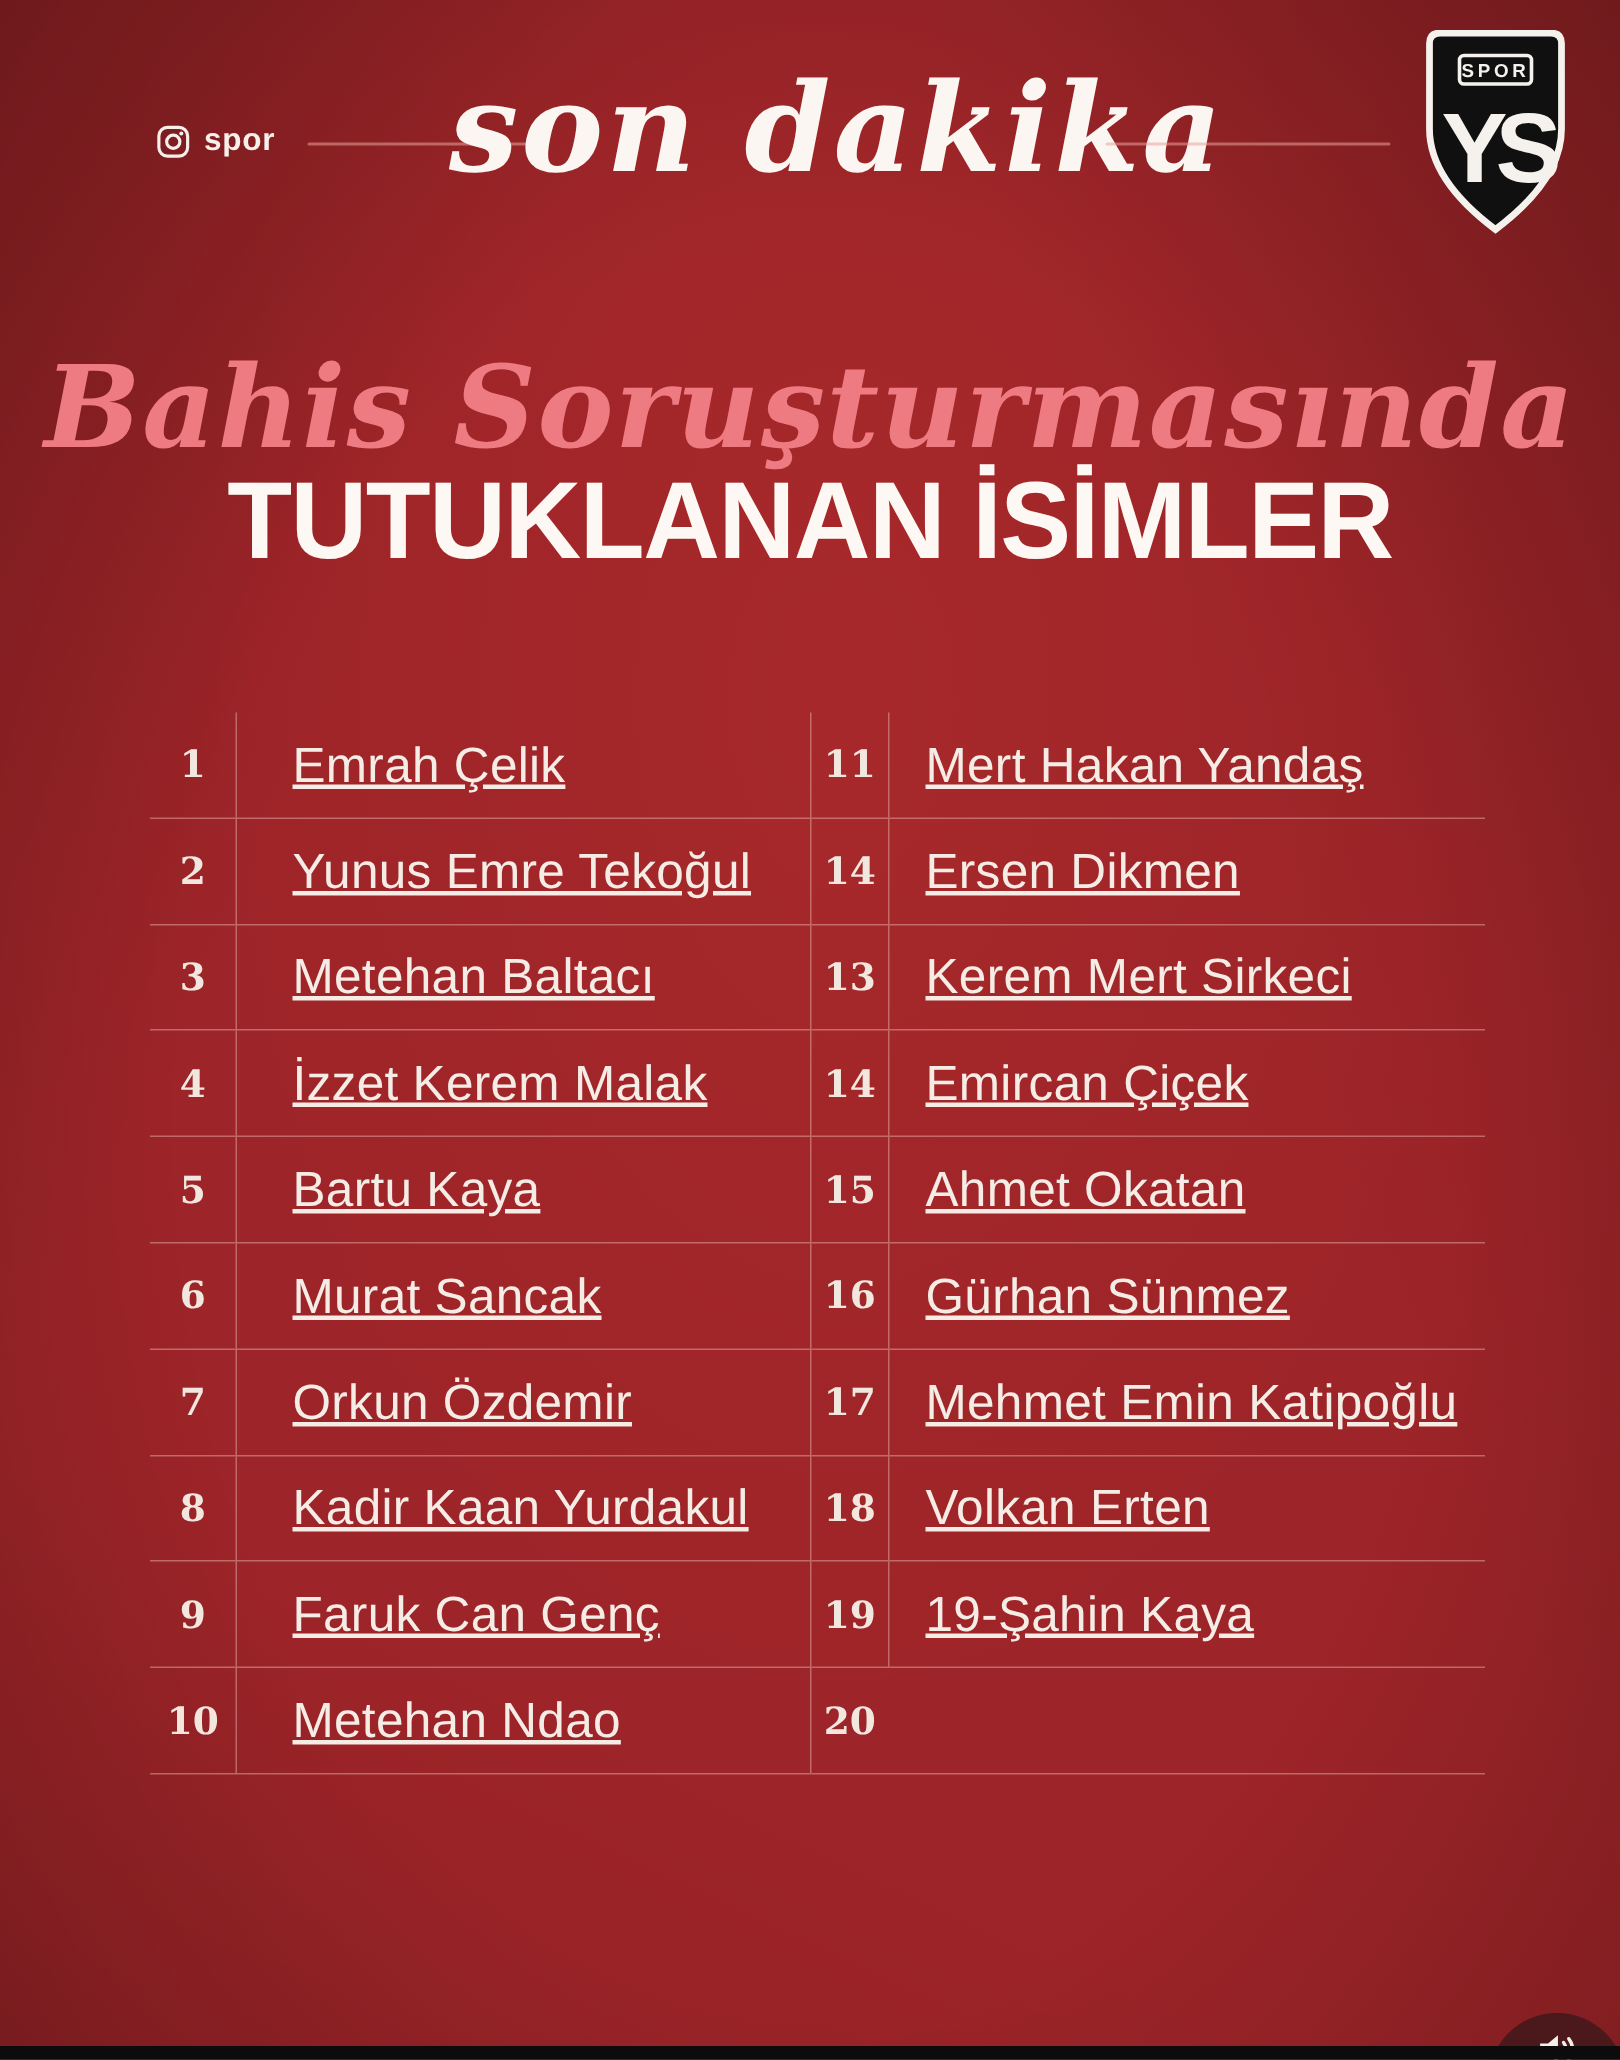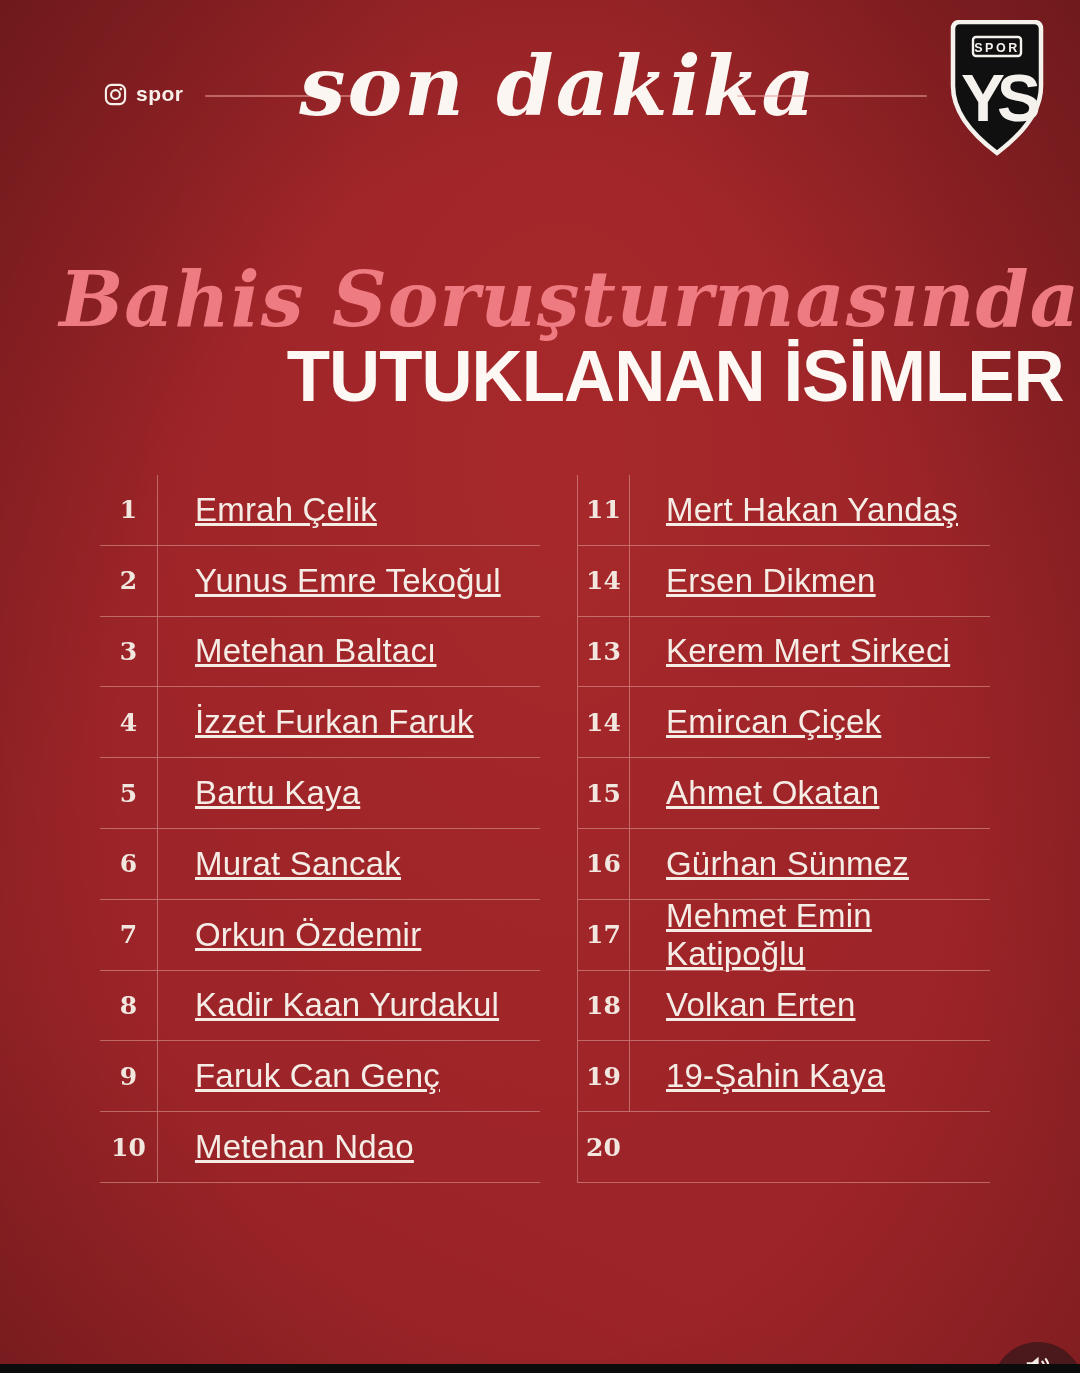--- a/index.html
+++ b/index.html
@@ -23,45 +23,45 @@
   .hline{position:absolute;height:2px;background:rgba(233,160,155,0.55);border-radius:1px;}
   .hline.left{left:205px;top:95px;width:155px;}
   .hline.right{left:737px;top:95px;width:190px;}
   .sondakika{
     position:absolute;left:0;right:0;top:38px;text-align:center;transform:translateX(18px);
     color:#fbf6f1;font-family:"DejaVu Serif","Liberation Serif",serif;
     font-style:italic;font-weight:bold;font-size:82px;letter-spacing:2px;
   }
   .logo{position:absolute;right:33px;top:20px;width:100px;height:136px;}
   
-  .title-block{position:absolute;left:0;right:0;top:260px;text-align:right;}
+  .title-block{position:absolute;left:0;right:0;top:232px;text-align:center;}
   .title-line1{
     color:#ee7b81;font-family:"DejaVu Serif","Liberation Serif",serif;
     font-style:italic;font-weight:bold;font-size:76px;line-height:80px;letter-spacing:1px;
   }
   .title-line2{
     color:#fdf8f3;font-weight:bold;font-size:73px;line-height:72px;
     letter-spacing:-1px;margin-top:0px;transform:scaleX(0.97);transform-origin:center;
   }
   
   .table{position:absolute;left:100px;top:475px;width:890px;display:grid;grid-template-columns:440px 450px;}
   .col{display:flex;flex-direction:column;}
-  .col.right{border-left:1.5px solid rgba(238,190,184,0.45);margin-left:37px;}
+  .col.right{border-left:1.5px solid rgba(238,190,184,0.45);}
   .row{display:flex;align-items:center;height:69.8px;border-bottom:1.5px solid rgba(238,190,184,0.45);}
   .cell-num{
     flex:0 0 57px;text-align:center;color:#f2e7df;
     font-family:"DejaVu Serif","Liberation Serif",serif;font-size:25px;font-weight:bold;
   }
   .col.right .cell-num{flex-basis:51px;}
   .cell-name{
     border-left:1.5px solid rgba(238,190,184,0.45);
     align-self:stretch;display:flex;align-items:center;
     padding-left:37px;color:#f5ece6;font-size:33px;letter-spacing:0.2px;flex:1;text-decoration:underline;
   }
-  .col.right .cell-name{padding-left:36px;}
+  .col.right .cell-name{padding-left:24px;}
   
   .audio-btn{
     position:absolute;left:992px;top:1342px;width:92px;height:92px;border-radius:50%;
     background:#4b191c;border:none;display:flex;justify-content:center;padding-top:9px;
     box-sizing:border-box;cursor:pointer;z-index:5;
   }
   .bottom-bar{position:absolute;left:0;bottom:0;width:100%;height:9px;background:#0c0c0c;z-index:10;}
 </style>
 </head>
 <body>
@@ -110,21 +110,21 @@
     <div class="cell-name">Yunus Emre Tekoğul</div>
   </div>
 
   <div class="row">
     <div class="cell-num">3</div>
     <div class="cell-name">Metehan Baltacı</div>
   </div>
 
   <div class="row">
     <div class="cell-num">4</div>
-    <div class="cell-name">İzzet Furkan Faruk</div>
+    <div class="cell-name">İzzet Kerem Malak</div>
   </div>
 
   <div class="row">
     <div class="cell-num">5</div>
     <div class="cell-name">Bartu Kaya</div>
   </div>
 
   <div class="row">
     <div class="cell-num">6</div>
     <div class="cell-name">Murat Sancak</div>

